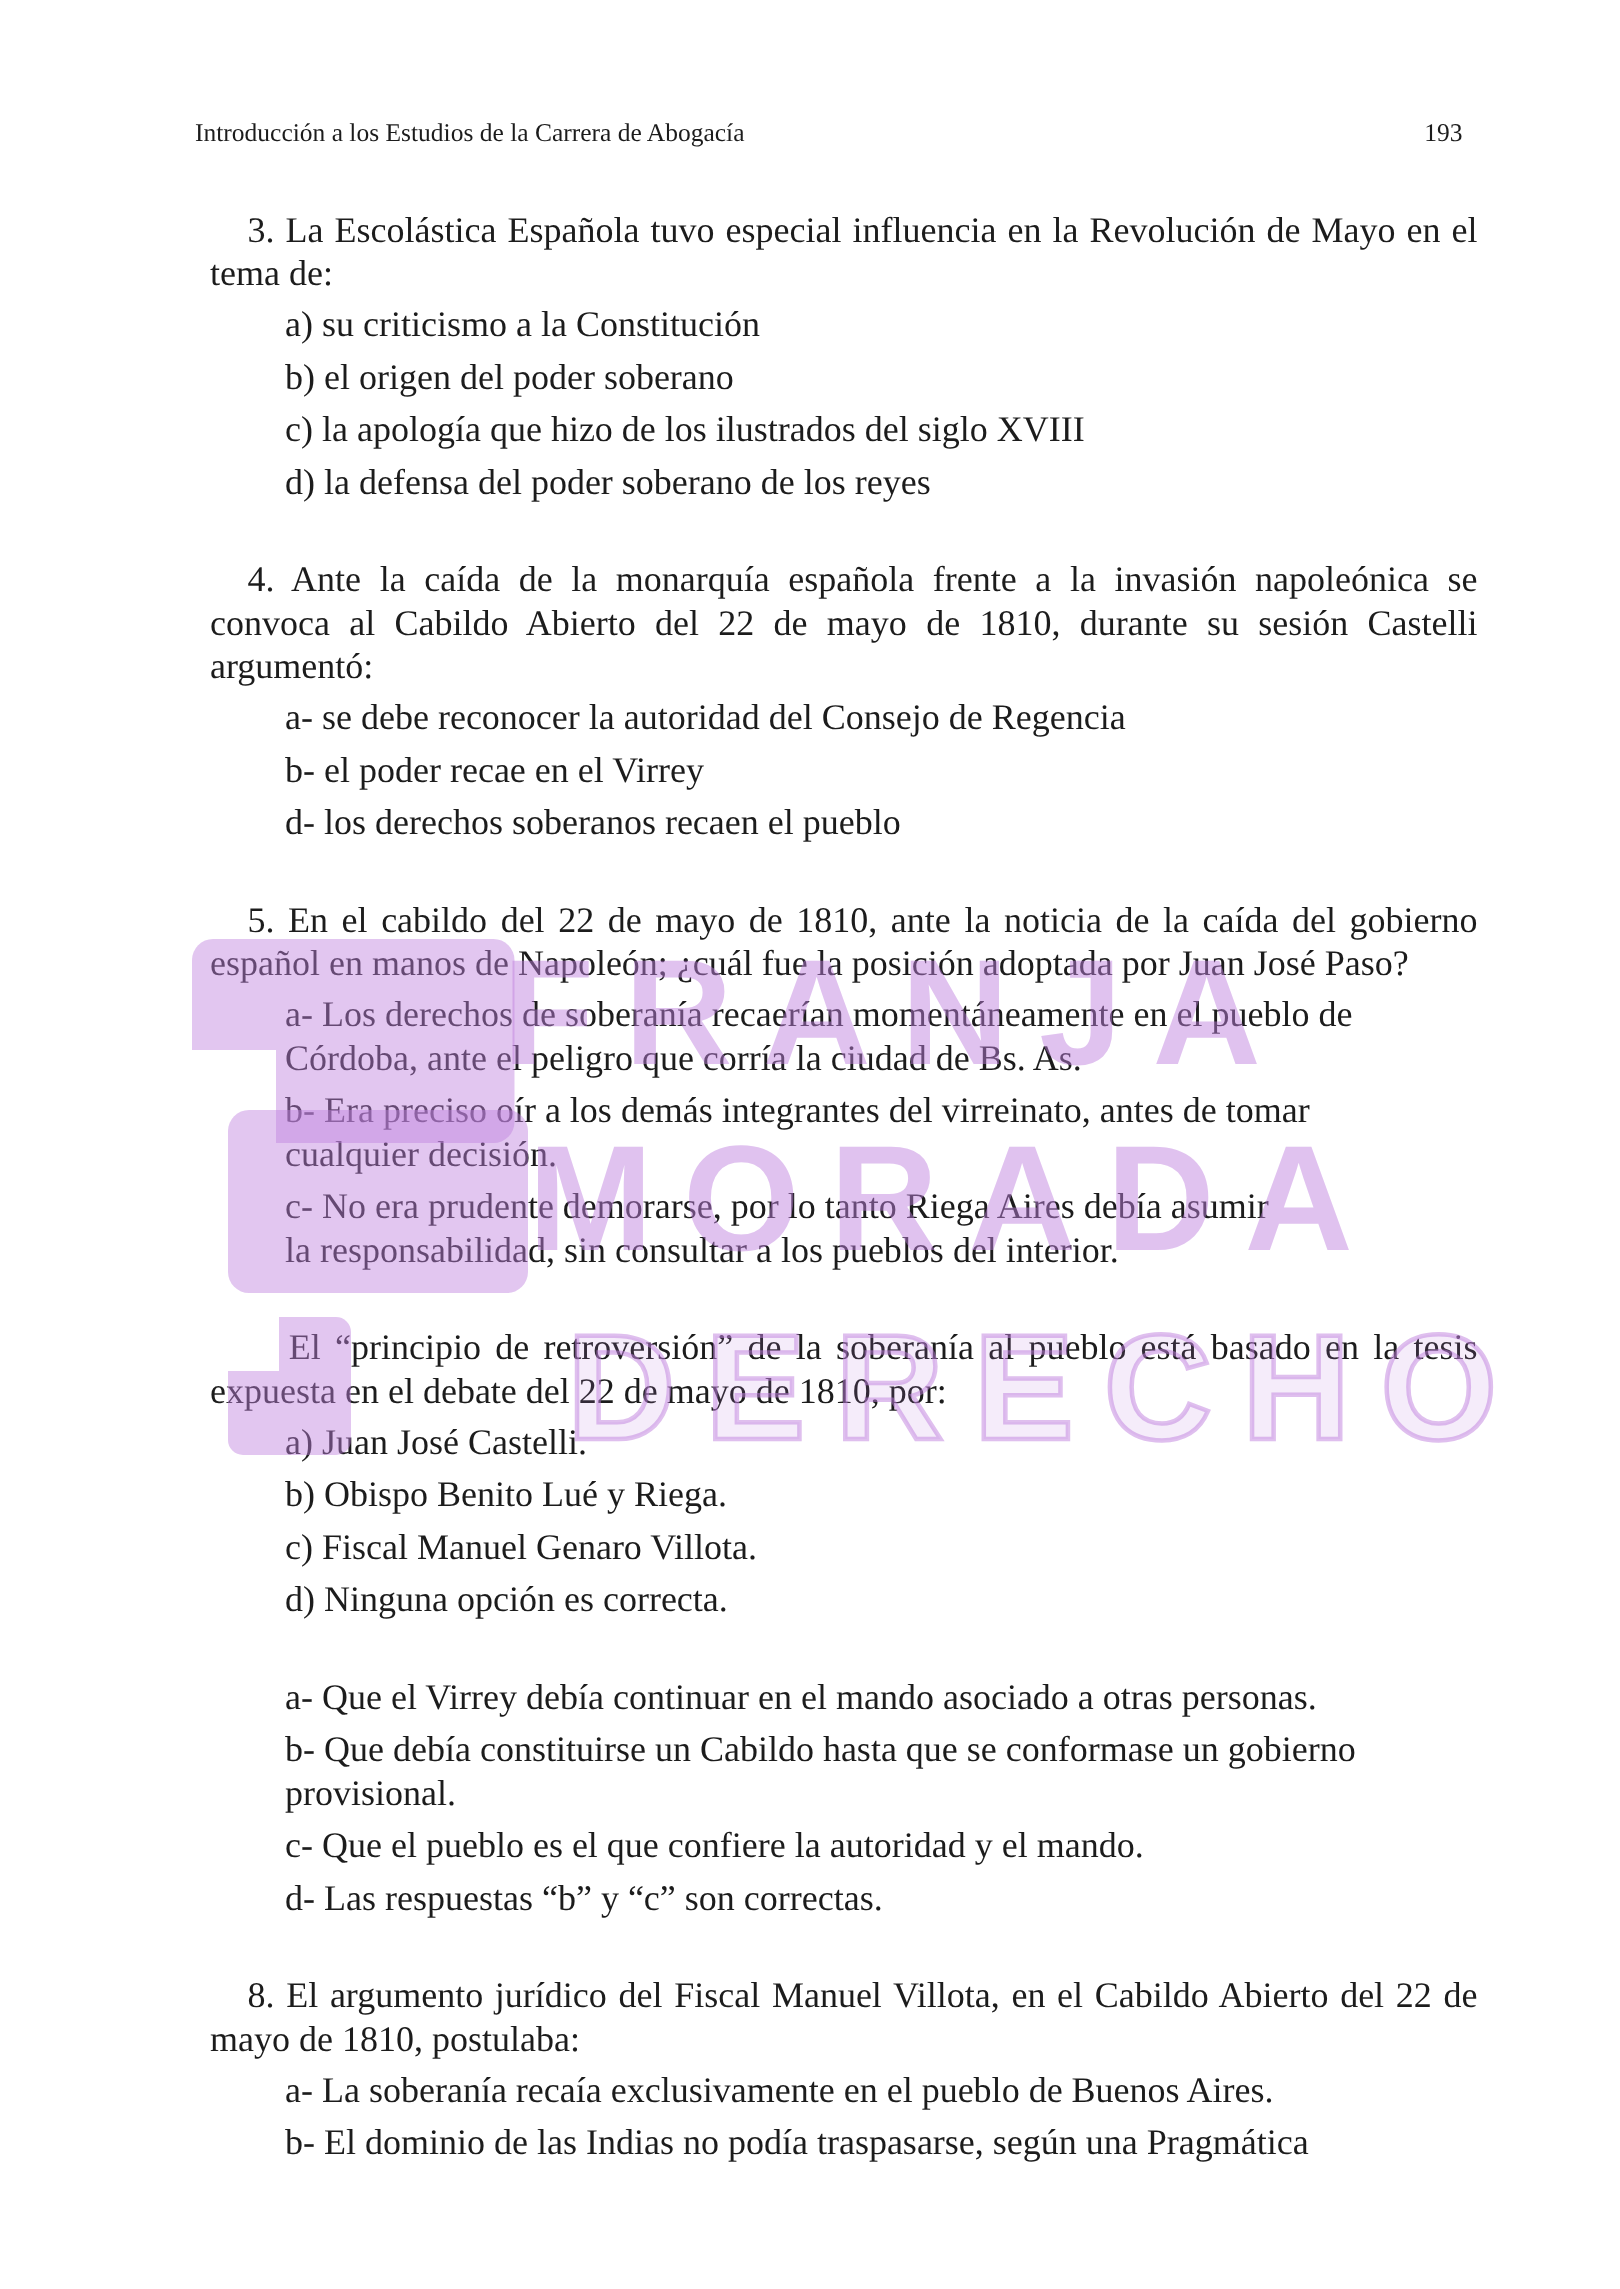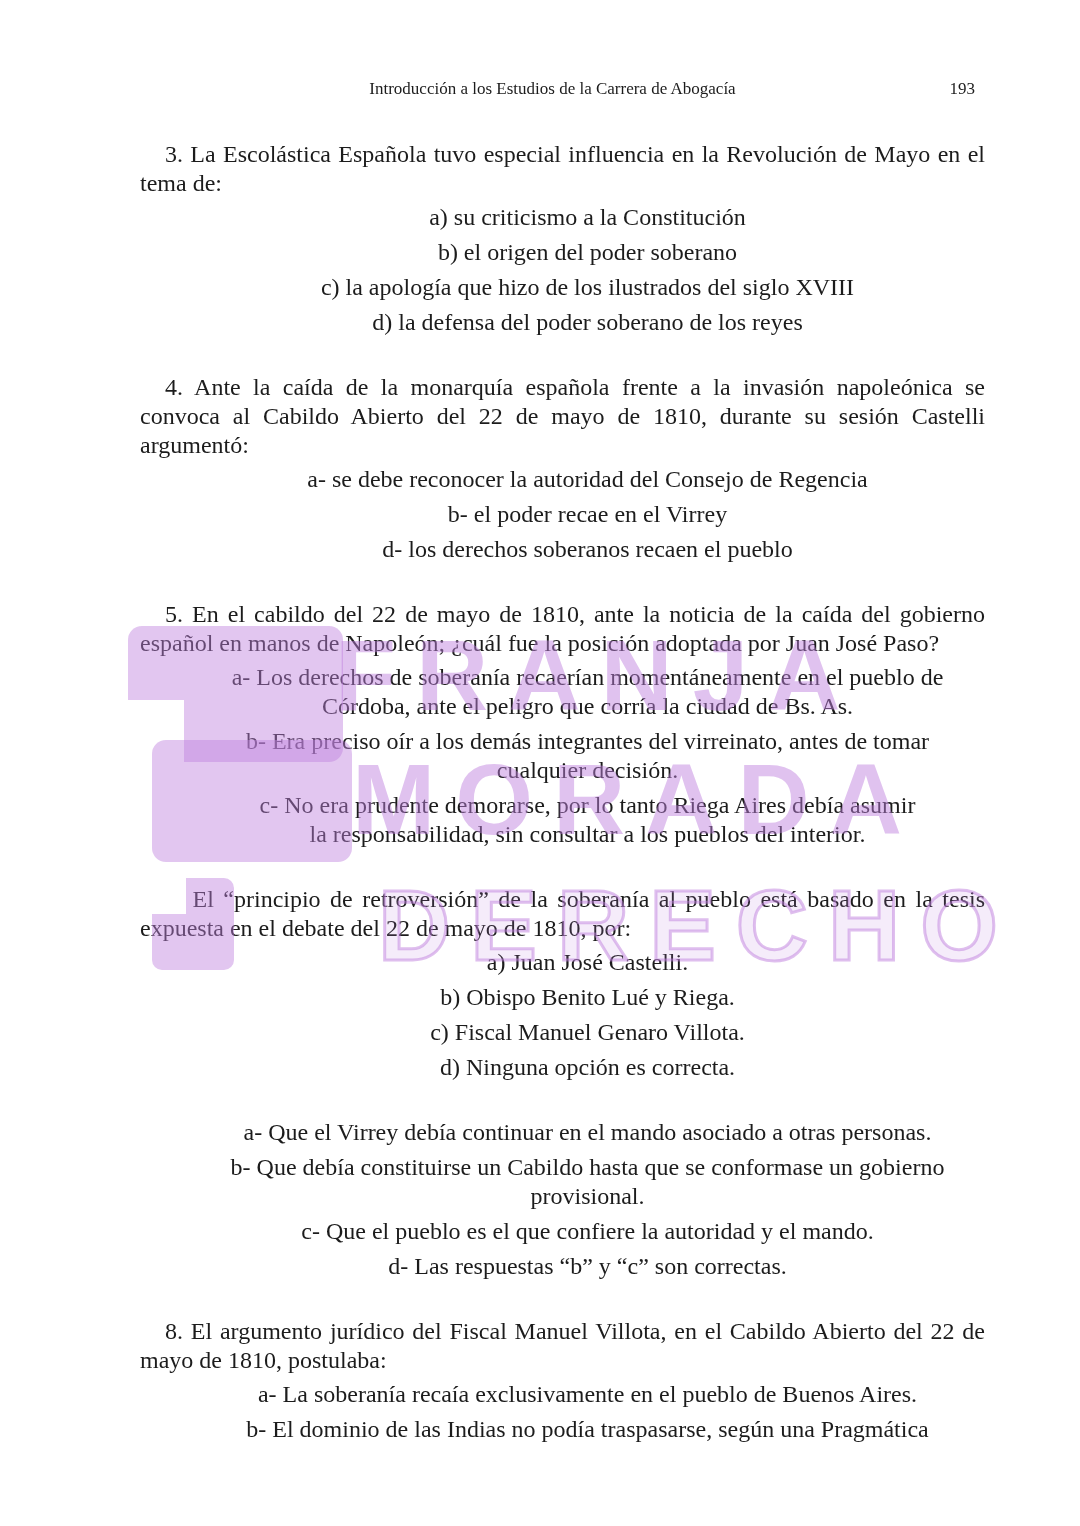--- a/index.html
+++ b/index.html
@@ -14,39 +14,39 @@
     overflow: hidden;
   }
   .header-row {
     position: absolute;
     top: 78px;
     left: 130px;
     right: 105px;
     font-size: 17px;
     line-height: 22px;
   }
-  .header-title { text-align: center; }
+  .header-title { }
   .page-number { position: absolute; right: 0; top: 0; }
 
   .content {
     position: absolute;
     top: 132px;
     left: 140px;
     width: 845px;
     font-size: 24px;
     line-height: 29px;
   }
   .question { margin-top: 36px; }
   .question:first-child { margin-top: 8px; }
   .stem {
     margin: 0;
     text-align: justify;
     text-indent: 25px;
   }
-  .options { padding-left: 50px; margin-top: 5px; text-align: center; }
+  .options { padding-left: 50px; margin-top: 5px; }
   .option {
     margin: 0 0 6px 0;
     white-space: pre-line;
   }
 
   
   .watermark {
     position: absolute;
     inset: 0;
     pointer-events: none;

